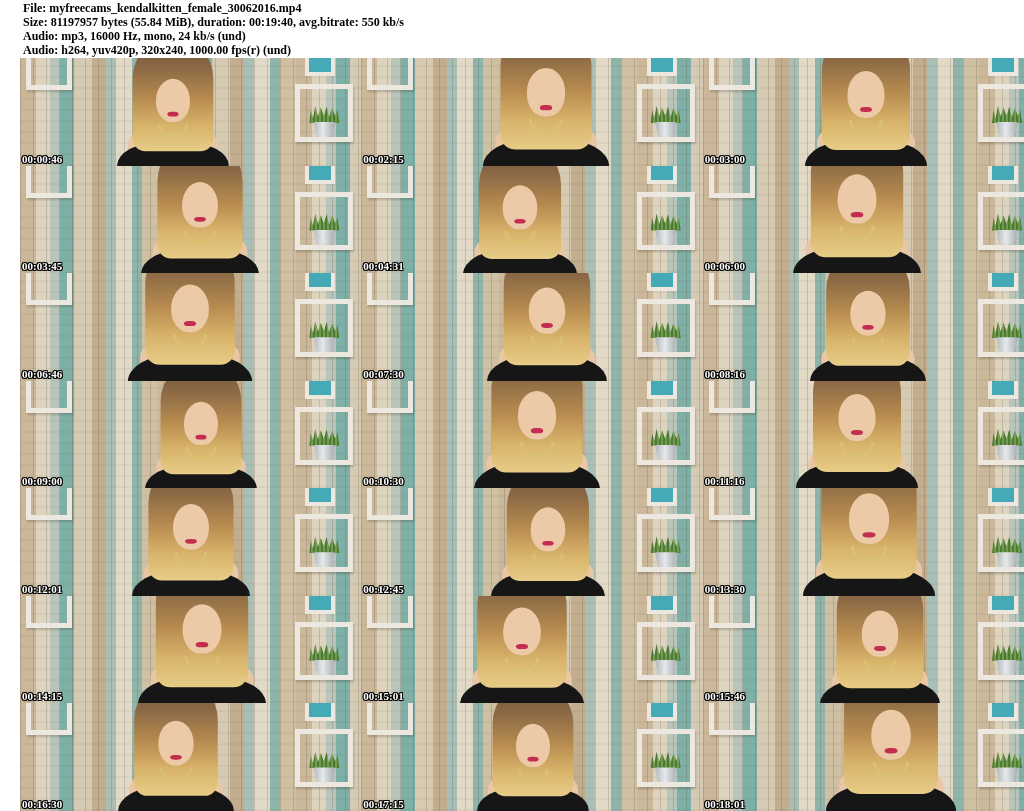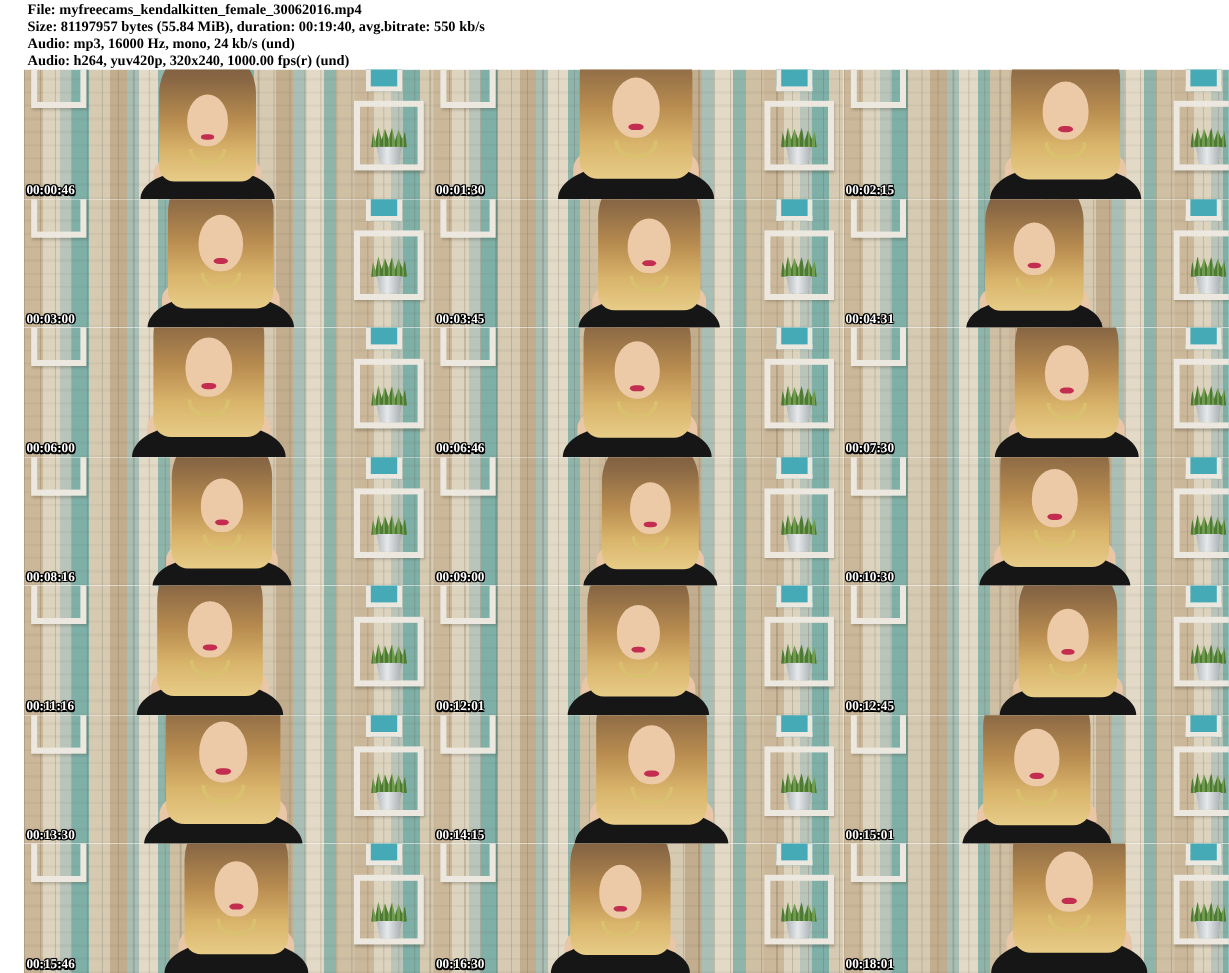--- a/index.html
+++ b/index.html
@@ -87,38 +87,20 @@
       <div class="chest"></div>
       <div class="top-black"></div>
       <div class="hair"></div>
       <div class="necklace"></div>
       <div class="face"></div>
       <div class="lips"></div>
     </div>
     <span class="time">00:00:46</span>
   </div>
 
-  <div class="thumb">
-    <div class="wood"></div>
-    <div class="frame frame-left"></div>
-    <div class="teal-decor"></div>
-    <div class="frame frame-right">
-      <div class="grass"></div>
-      <div class="bucket"></div>
-    </div>
-    <div class="figure" style="transform: translateX(-2px) scale(1.067);">
-      <div class="chest"></div>
-      <div class="top-black"></div>
-      <div class="hair"></div>
-      <div class="necklace"></div>
-      <div class="face"></div>
-      <div class="lips"></div>
-    </div>
-    <span class="time">00:01:30</span>
-  </div>
 
   <div class="thumb">
     <div class="wood"></div>
     <div class="frame frame-left"></div>
     <div class="teal-decor"></div>
     <div class="frame frame-right">
       <div class="grass"></div>
       <div class="bucket"></div>
     </div>
     <div class="figure" style="transform: translateX(14px) scale(1.033);">
@@ -450,20 +432,38 @@
       <div class="chest"></div>
       <div class="top-black"></div>
       <div class="hair"></div>
       <div class="necklace"></div>
       <div class="face"></div>
       <div class="lips"></div>
     </div>
     <span class="time">00:16:30</span>
   </div>
 
+  <div class="thumb">
+    <div class="wood"></div>
+    <div class="frame frame-left"></div>
+    <div class="teal-decor"></div>
+    <div class="frame frame-right">
+      <div class="grass"></div>
+      <div class="bucket"></div>
+    </div>
+    <div class="figure" style="transform: translateX(1px) scale(0.917);">
+      <div class="chest"></div>
+      <div class="top-black"></div>
+      <div class="hair"></div>
+      <div class="necklace"></div>
+      <div class="face"></div>
+      <div class="lips"></div>
+    </div>
+    <span class="time">00:17:15</span>
+  </div>
 
   <div class="thumb">
     <div class="wood"></div>
     <div class="frame frame-left"></div>
     <div class="teal-decor"></div>
     <div class="frame frame-right">
       <div class="grass"></div>
       <div class="bucket"></div>
     </div>
     <div class="figure" style="transform: translateX(17px) scale(1.067);">

